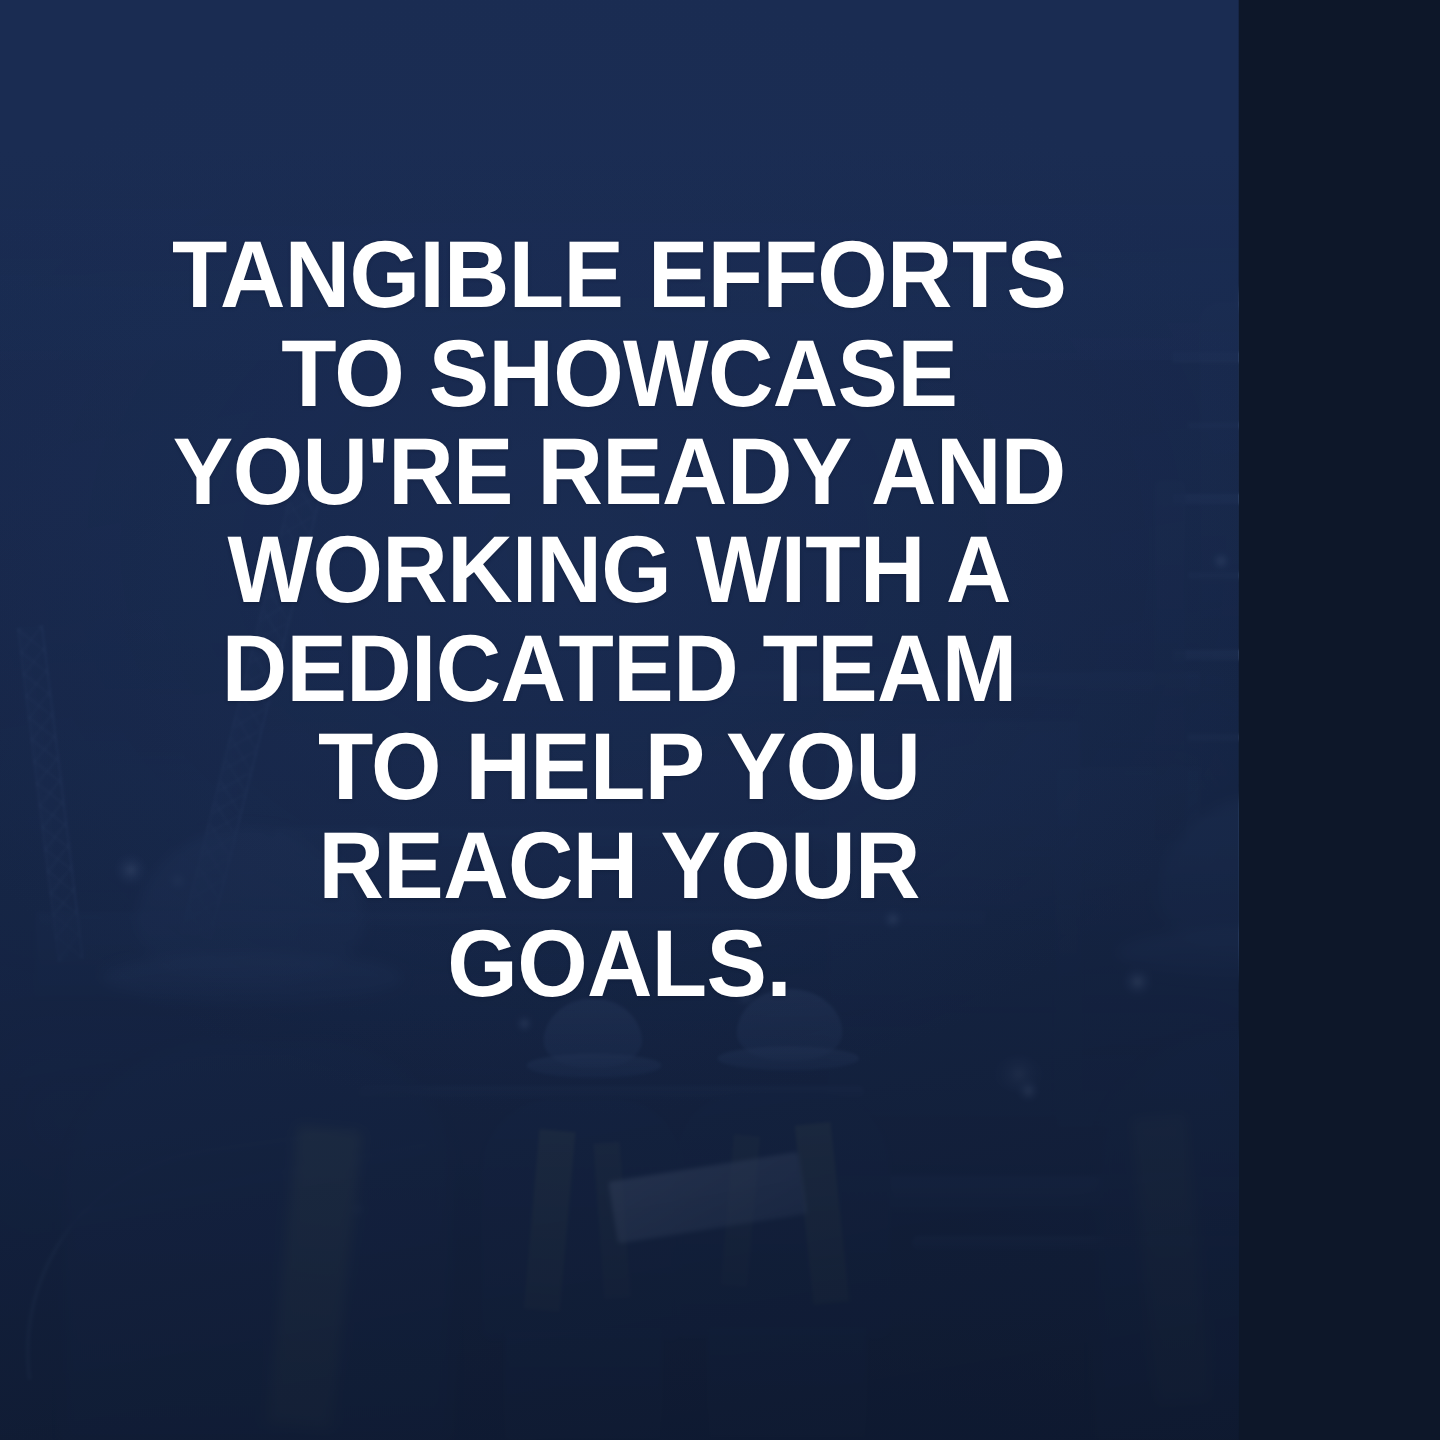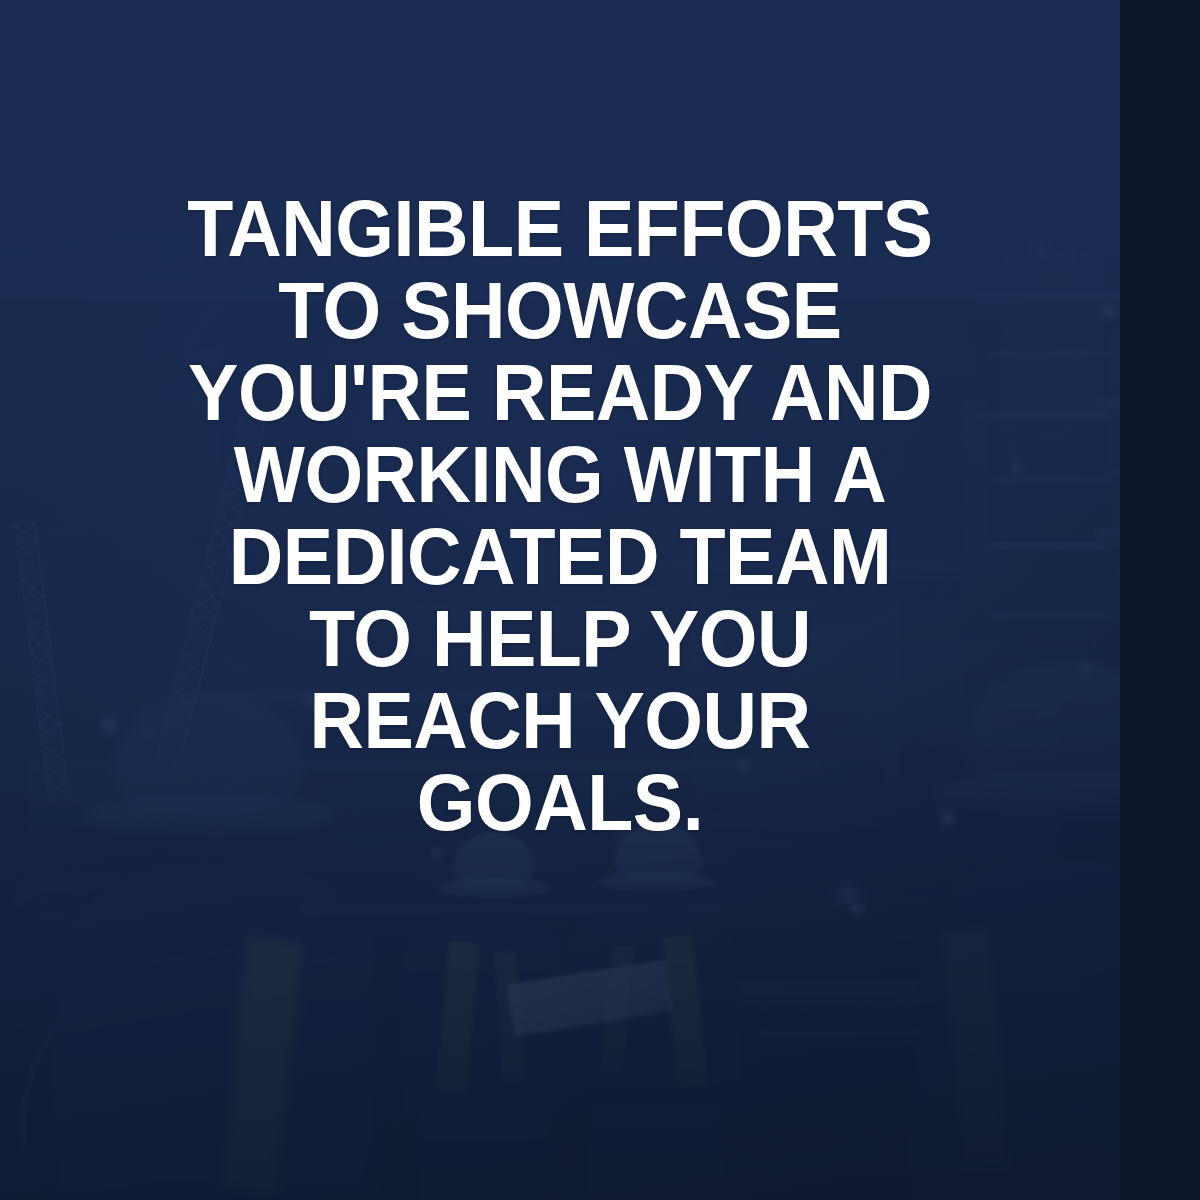--- a/index.html
+++ b/index.html
@@ -7,21 +7,21 @@
 
   html, body {
     width:1200px; height:1200px;
     background:#0d1729;
     font-family:"Liberation Sans", sans-serif;
     overflow:hidden;
   }
 
   #canvas {
     position:relative;
-    width:1120px; height:1200px;
+    width:1032px; height:1200px;
     overflow:hidden;
     background:#16243f;
   }
 
   
   .photo {
     position:absolute; inset:0;
     background:
       
       radial-gradient(ellipse 140% 70% at 50% 120%, rgba(4,9,18,.85) 0%, rgba(4,9,18,0) 65%),

